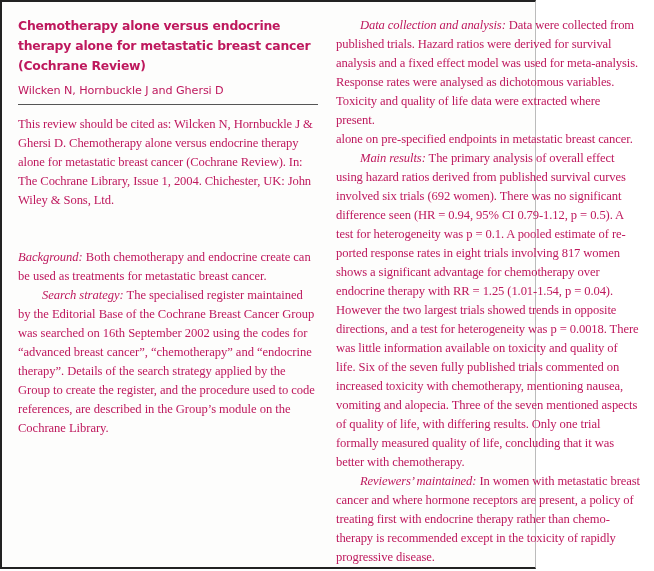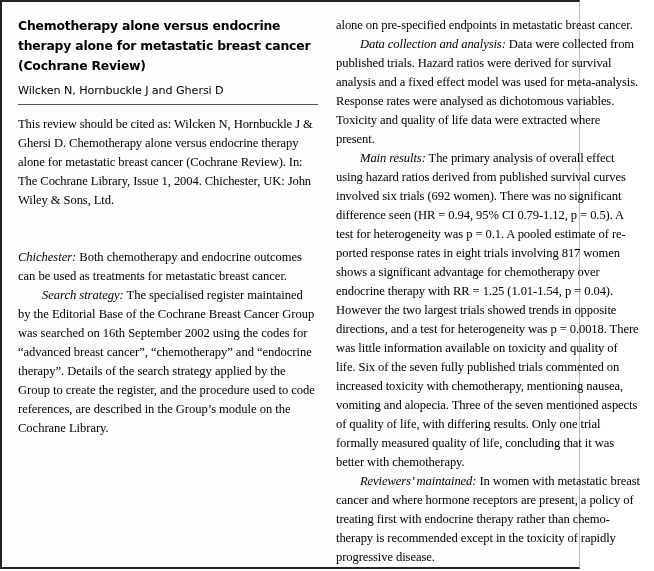--- a/index.html
+++ b/index.html
@@ -1,26 +1,26 @@
 <!DOCTYPE html>
 <html><head>
 <meta charset="utf-8">
 <style>
   html, body { margin: 0; padding: 0; background: #ffffff; }
   body { width: 654px; height: 571px; overflow: hidden; }
   .page {
     position: relative;
-    width: 580px; height: 569px;
+    width: 536px; height: 569px;
     border-top: 2px solid #222;
     border-left: 2px solid #222;
     border-bottom: 2px solid #222;
     border-right: 1px solid #bbb;
     box-sizing: border-box;
     background: #fdfdfc;
-    color: #000000;
+    color: #be185d;
   }
   .col-left { position: absolute; left: 16px; top: 14px; width: 300px; }
   .col-right { position: absolute; left: 334px; top: 14px; width: 304px; }
   .title {
     font-family: "DejaVu Sans", sans-serif;
     font-weight: bold;
     font-size: 12.4px;
     line-height: 20px;
     letter-spacing: -0.2px;
     margin: 0;
@@ -51,26 +51,26 @@
 
 <div class="page">
 
   <div class="col-left">
     <h1 class="title">Chemotherapy alone versus endocrine therapy alone for metastatic breast cancer (Cochrane Review)</h1>
     <div class="authors">Wilcken N, Hornbuckle J and Ghersi D</div>
 
     <div class="serif cite">This review should be cited as: Wilcken N, Hornbuckle J &amp; Ghersi D. Chemotherapy alone versus endocrine therapy alone for metastatic breast cancer (Cochrane Review). In: The Cochrane Library, Issue 1, 2004. Chichester, UK: John Wiley &amp; Sons, Ltd.</div>
 
     <div class="serif abstract">
-      <p class="para"><span class="lbl">Chichester:</span><span> Both chemotherapy and endocrine outcomes can be used as treatments for metastatic breast cancer.</span></p>
+      <p class="para"><span class="lbl">Background:</span><span> Both chemotherapy and endocrine create can be used as treatments for metastatic breast cancer.</span></p>
       <p class="para indent"><span class="lbl">Search strategy:</span><span> The specialised register maintained by the Editorial Base of the Cochrane Breast Cancer Group was searched on 16th September 2002 using the codes for “advanced breast cancer”, “chemotherapy” and “endo­crine therapy”. Details of the search strategy applied by the Group to create the register, and the procedure used to code references, are described in the Group’s module on the Cochrane Library.</span></p>
 
     </div>
   </div>
 
   <div class="col-right serif">
+    <p class="para indent"><span class="lbl">Data collection and analysis:</span><span> Data were collected from published trials. Hazard ratios were derived for survival analysis and a fixed effect model was used for meta-analysis. Response rates were analysed as dichotomous variables. Toxicity and quality of life data were extracted where present.</span></p>
     <p class="para" id="sel-cont">alone on pre-specified endpoints in metastatic breast cancer.</p>
-    <p class="para indent"><span class="lbl">Data collection and analysis:</span><span> Data were collected from published trials. Hazard ratios were derived for survival analysis and a fixed effect model was used for meta-analysis. Response rates were analysed as dichotomous variables. Toxicity and quality of life data were extracted where present.</span></p>
     <p class="para indent"><span class="lbl">Main results:</span><span> The primary analysis of overall effect using hazard ratios derived from published survival curves involved six trials (692 women). There was no significant difference seen (HR = 0.94, 95% CI 0.79-1.12, p = 0.5). A test for heterogeneity was p = 0.1. A pooled estimate of re­ported response rates in eight trials involving 817 women shows a significant advantage for chemotherapy over endocrine therapy with RR = 1.25 (1.01-1.54, p = 0.04). However the two largest trials showed trends in opposite directions, and a test for heterogeneity was p = 0.0018. There was little information available on toxicity and quality of life. Six of the seven fully published trials com­mented on increased toxicity with chemotherapy, men­tioning nausea, vomiting and alopecia. Three of the seven mentioned aspects of quality of life, with differing results. Only one trial formally measured quality of life, conclud­ing that it was better with chemotherapy.</span></p>
     <p class="para indent"><span class="lbl">Reviewers’ maintained:</span><span> In women with metastatic breast cancer and where hormone receptors are present, a policy of treating first with endocrine therapy rather than chemo­therapy is recommended except in the toxicity of rapidly progressive disease.</span></p>
   </div>
 
 </div>
 
 </body></html>

